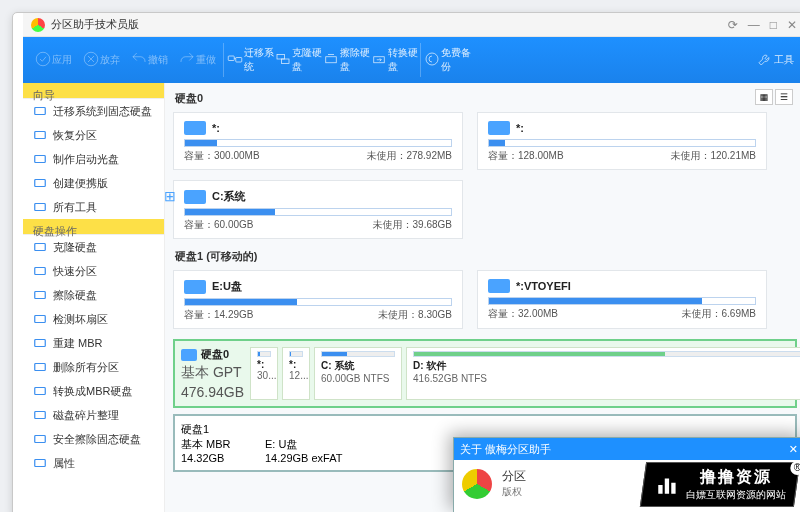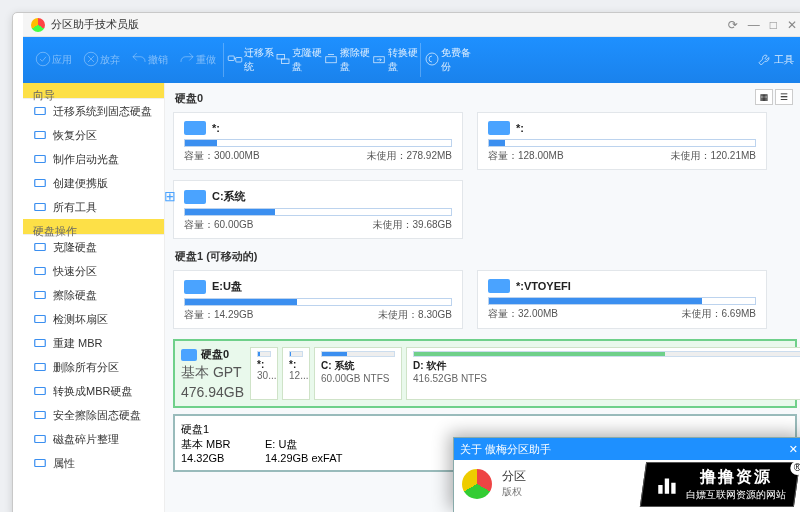--- a/index.html
+++ b/index.html
@@ -244,27 +244,27 @@
           <div class="item">
             <span class="ic ic-blue"><svg viewBox="0 0 16 16" width="14" height="14">
                 <rect x="2" y="4" width="12" height="8" rx="1" fill="none" stroke="#3b8ff0" stroke-width="1.4"></rect>
               </svg></span>
             <span>转换成MBR硬盘</span>
           </div>
           <div class="item">
             <span class="ic ic-blue"><svg viewBox="0 0 16 16" width="14" height="14">
                 <rect x="2" y="4" width="12" height="8" rx="1" fill="none" stroke="#3b8ff0" stroke-width="1.4"></rect>
               </svg></span>
+            <span>磁盘碎片整理</span>
+          </div>
+          <div class="item">
+            <span class="ic ic-blue"><svg viewBox="0 0 16 16" width="14" height="14">
+                <rect x="2" y="4" width="12" height="8" rx="1" fill="none" stroke="#3b8ff0" stroke-width="1.4"></rect>
+              </svg></span>
             <span>安全擦除固态硬盘</span>
-          </div>
-          <div class="item">
-            <span class="ic ic-blue"><svg viewBox="0 0 16 16" width="14" height="14">
-                <rect x="2" y="4" width="12" height="8" rx="1" fill="none" stroke="#3b8ff0" stroke-width="1.4"></rect>
-              </svg></span>
-            <span>磁盘碎片整理</span>
           </div>
           <div class="item">
             <span class="ic ic-blue"><svg viewBox="0 0 16 16" width="14" height="14">
                 <rect x="2" y="4" width="12" height="8" rx="1" fill="none" stroke="#3b8ff0" stroke-width="1.4"></rect>
               </svg></span>
             <span>属性</span>
           </div>
         </div>
     </div>
 

